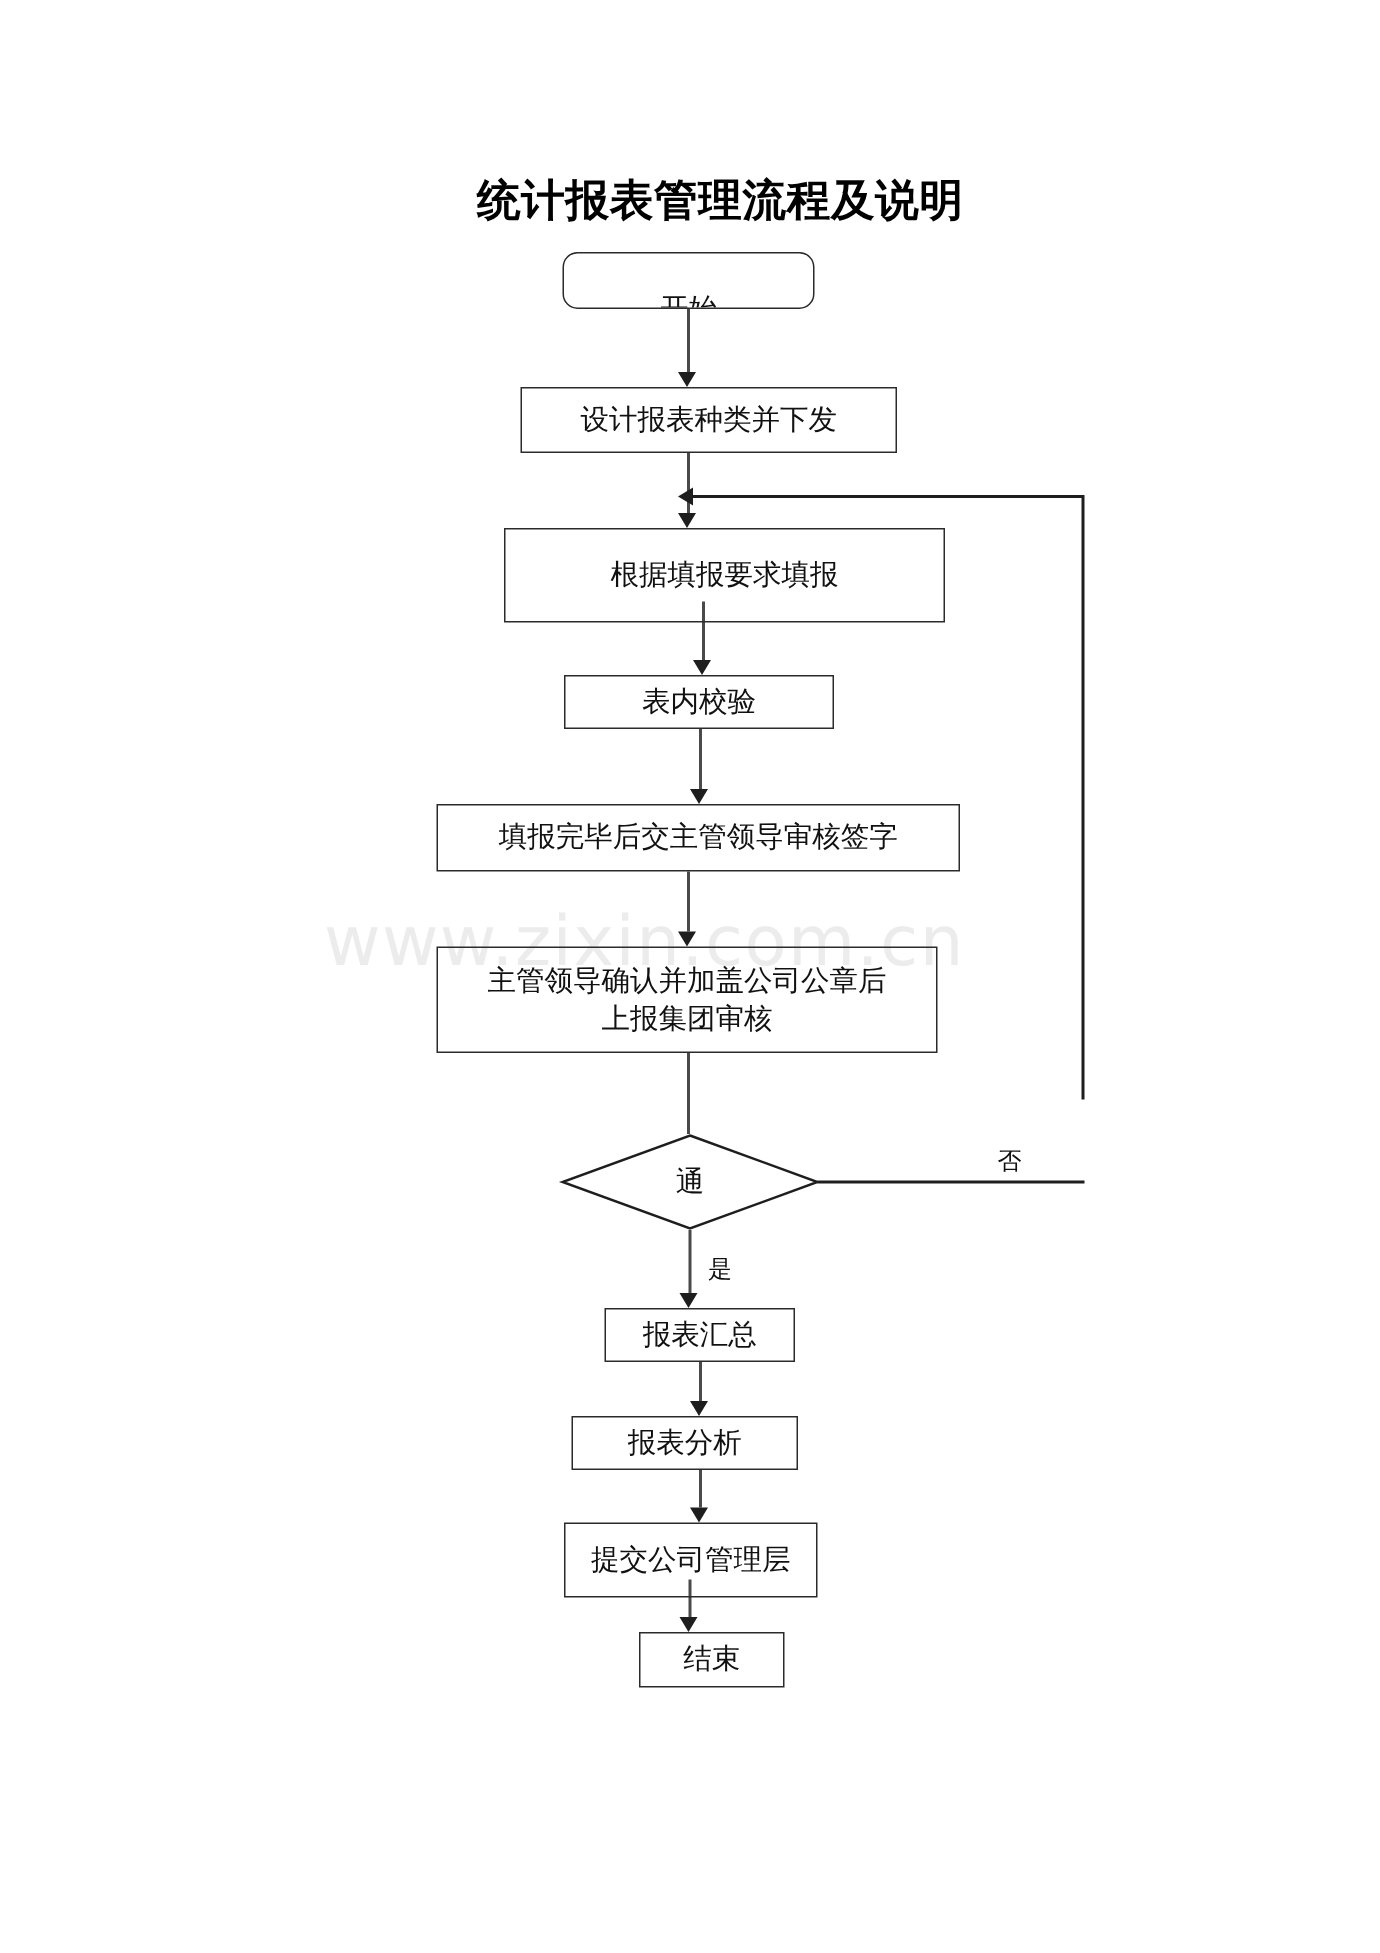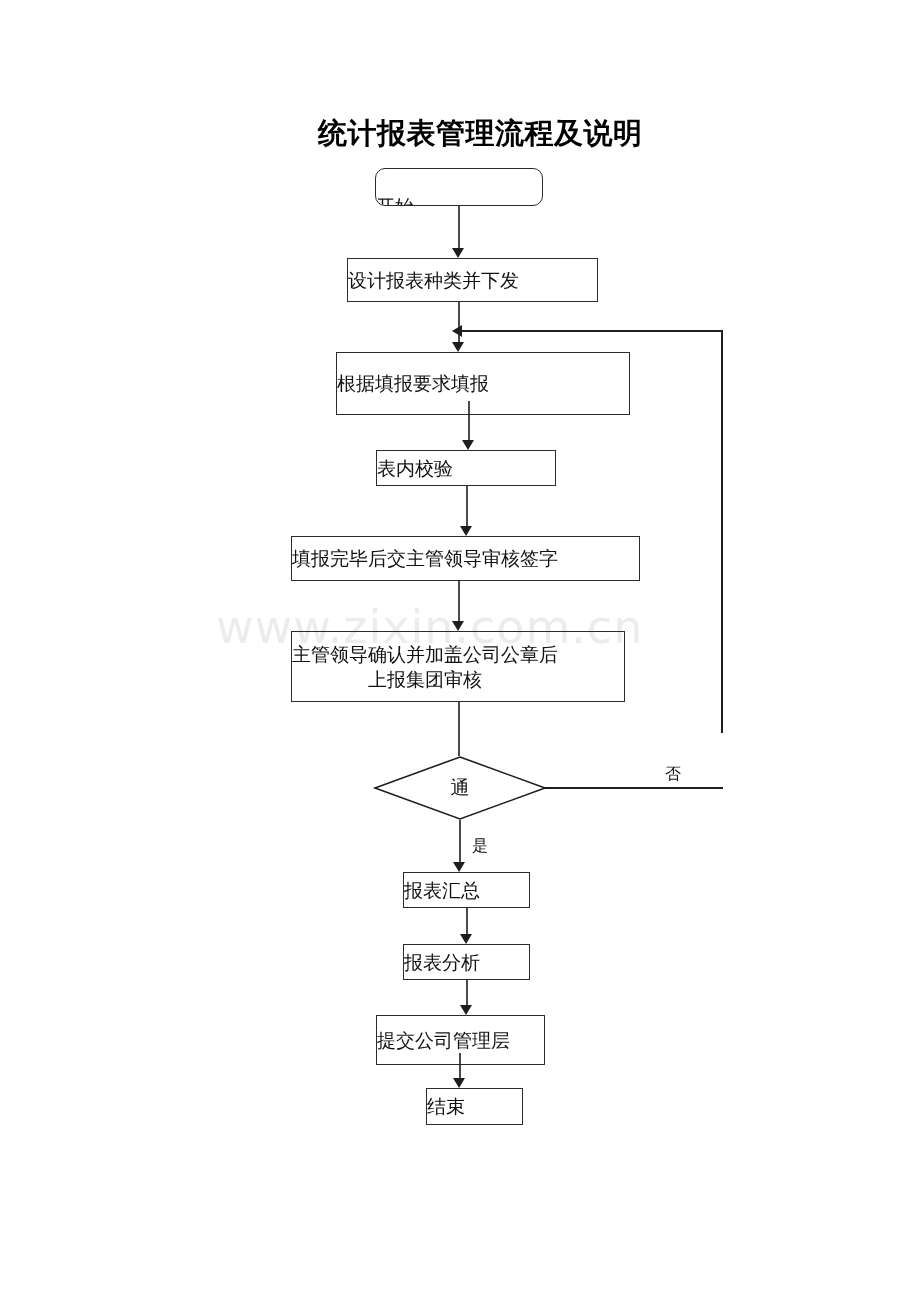--- a/index.html
+++ b/index.html
@@ -50,21 +50,21 @@
   }
 
   
   .node {
     position: absolute;
     box-sizing: border-box;
     background: transparent;
     border: 1.3px solid #2b2b2b;
     display: flex;
     align-items: center;
-    justify-content: flex-start;
+    justify-content: center;
     text-align: center;
     font-family: "DejaVu Sans", "Liberation Sans", sans-serif;
     font-size: 19px;
     color: #111111;
     line-height: 1.28;
     z-index: 3;
   }
   .node.rounded {
     border-radius: 10px;
   }
@@ -182,21 +182,21 @@
     <svg width="172" height="64" viewBox="0 0 172 64">
       <polygon points="86,1 171,32 86,63 1,32" fill="none" stroke="#1e1e1e" stroke-width="1.6"></polygon>
     </svg>
     <span class="dlabel">通</span>
   </div>
 
   <div class="node" style="left:403px; top:872px; width:127px; height:36px;">
     <span class="label">报表汇总</span>
   </div>
 
-  <div class="node" style="left:403px; top:944px; width:127px; height:36px;">
+  <div class="node" style="left:381px; top:944px; width:151px; height:36px;">
     <span class="label">报表分析</span>
   </div>
 
   <div class="node" style="left:376px; top:1015px; width:169px; height:50px;">
     <span class="label">提交公司管理层</span>
   </div>
 
   <div class="node" style="left:426px; top:1088px; width:97px; height:37px;">
     <span class="label">结束</span>
   </div>

